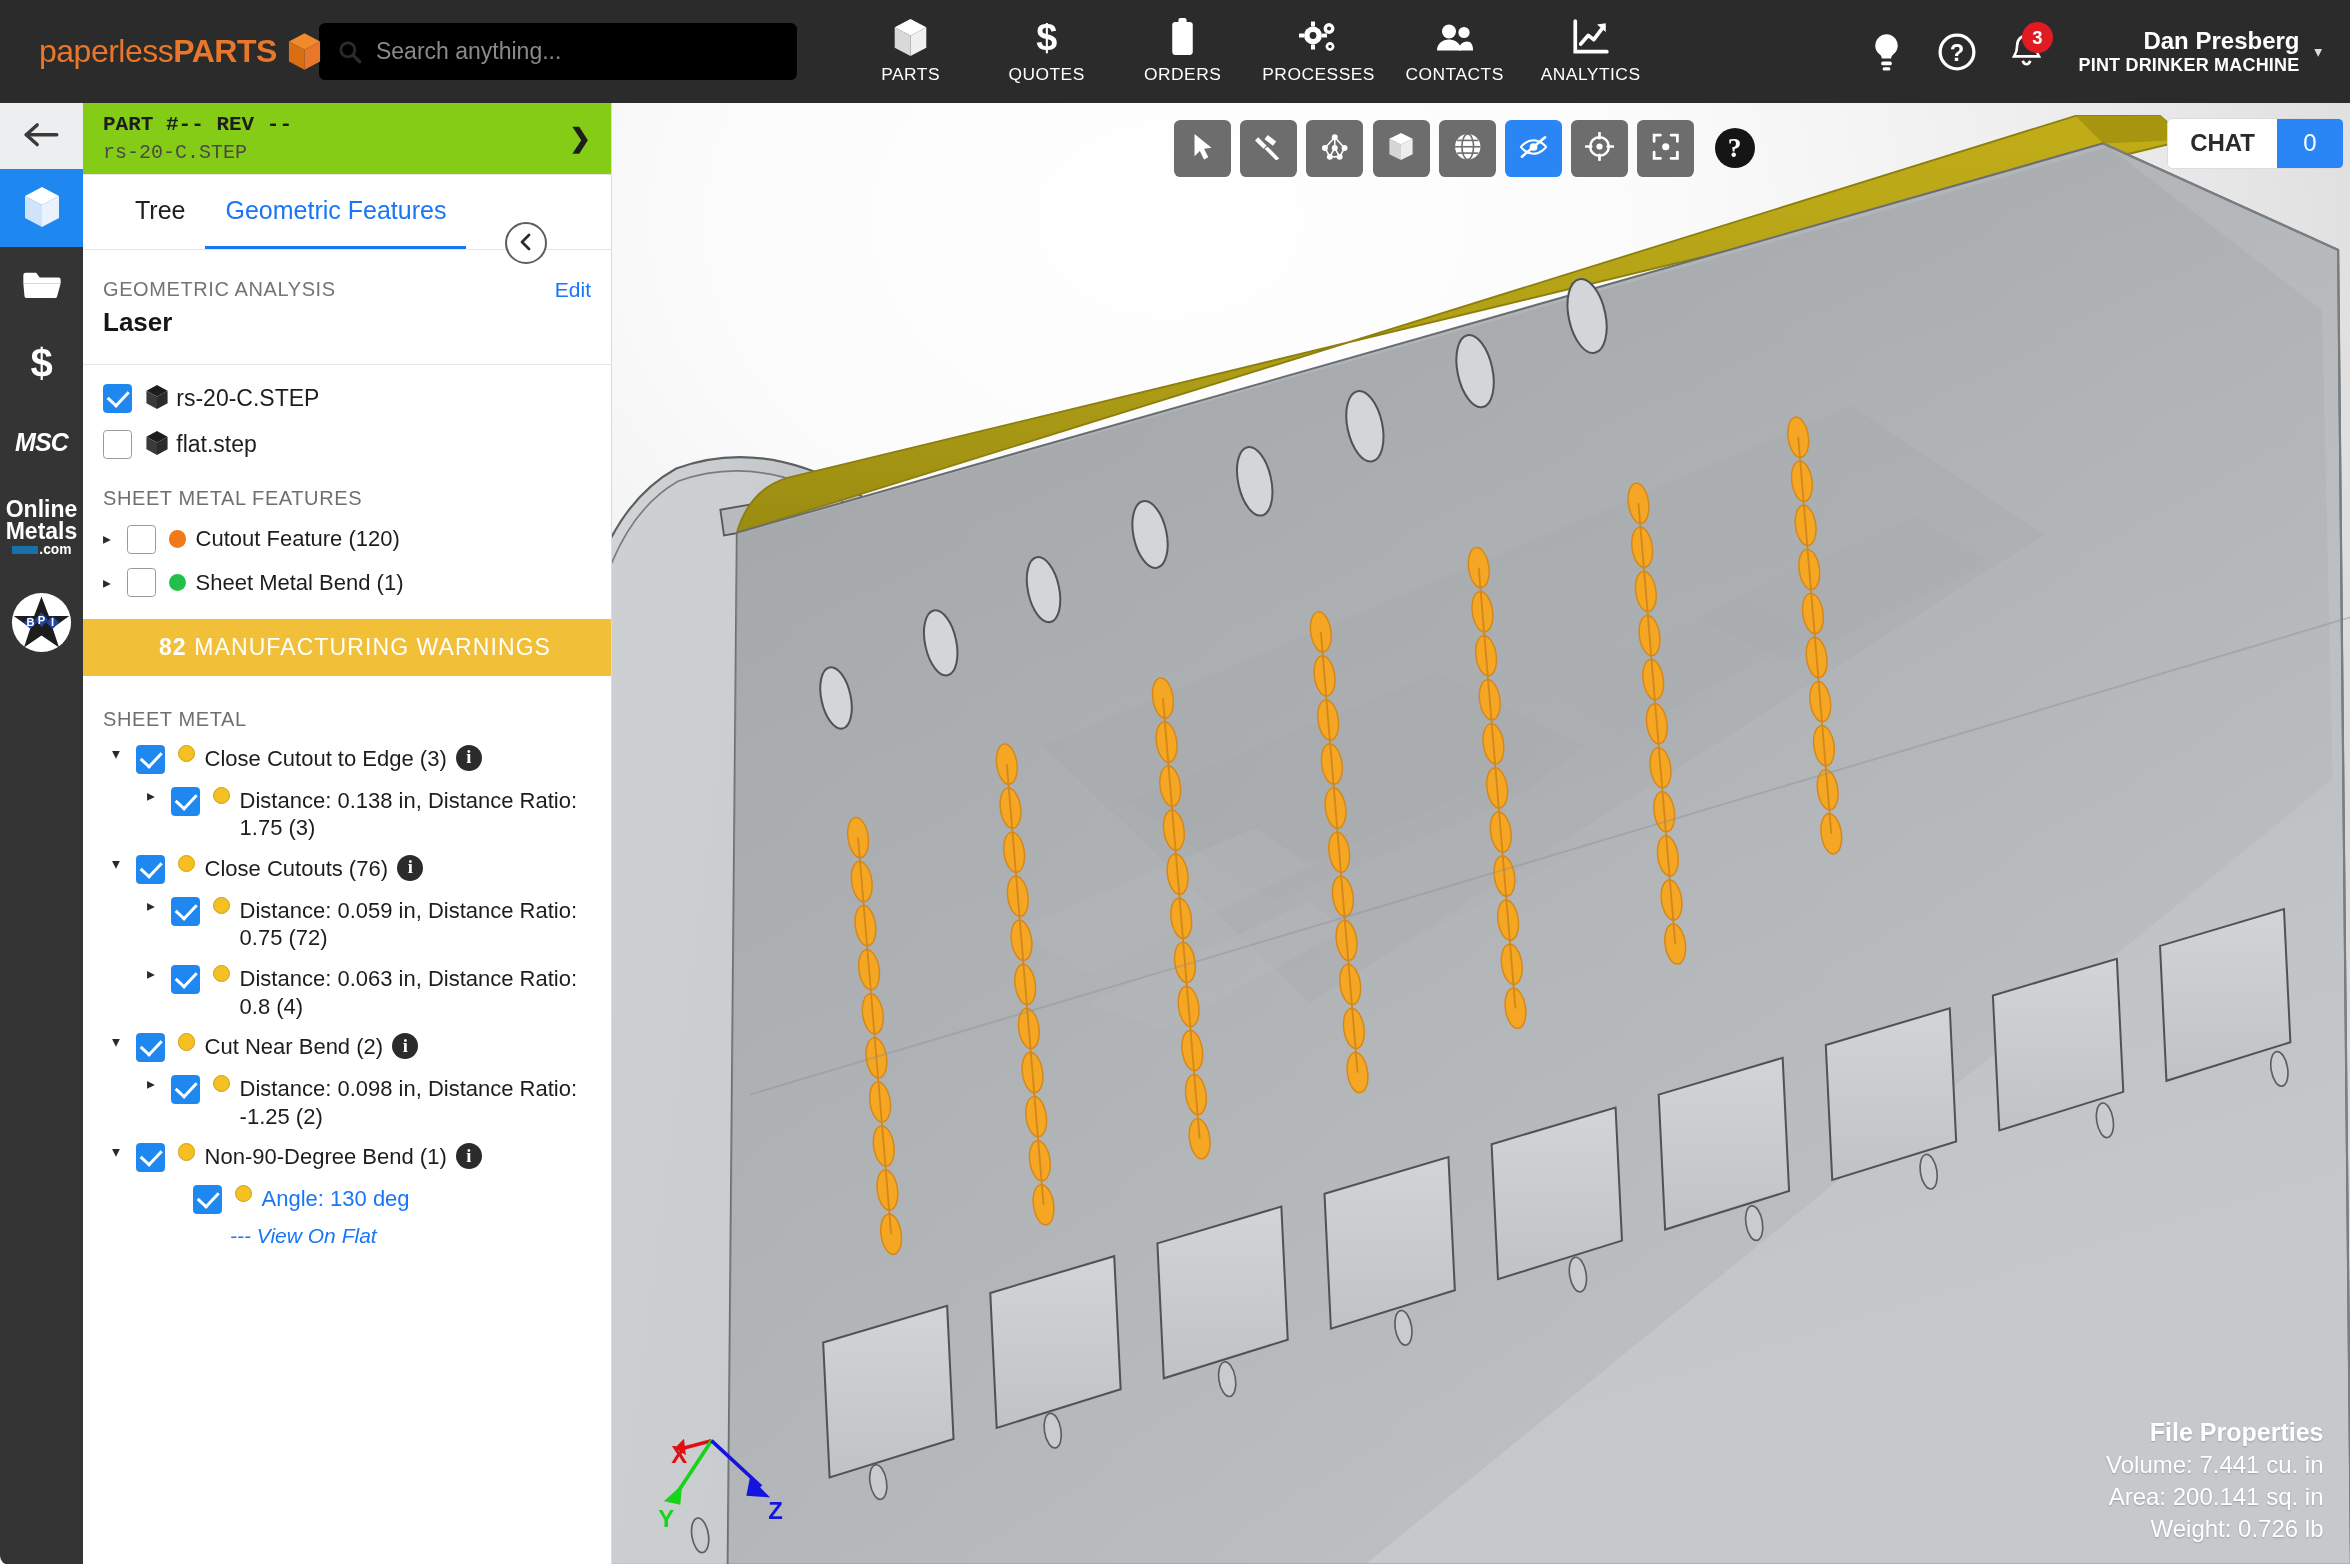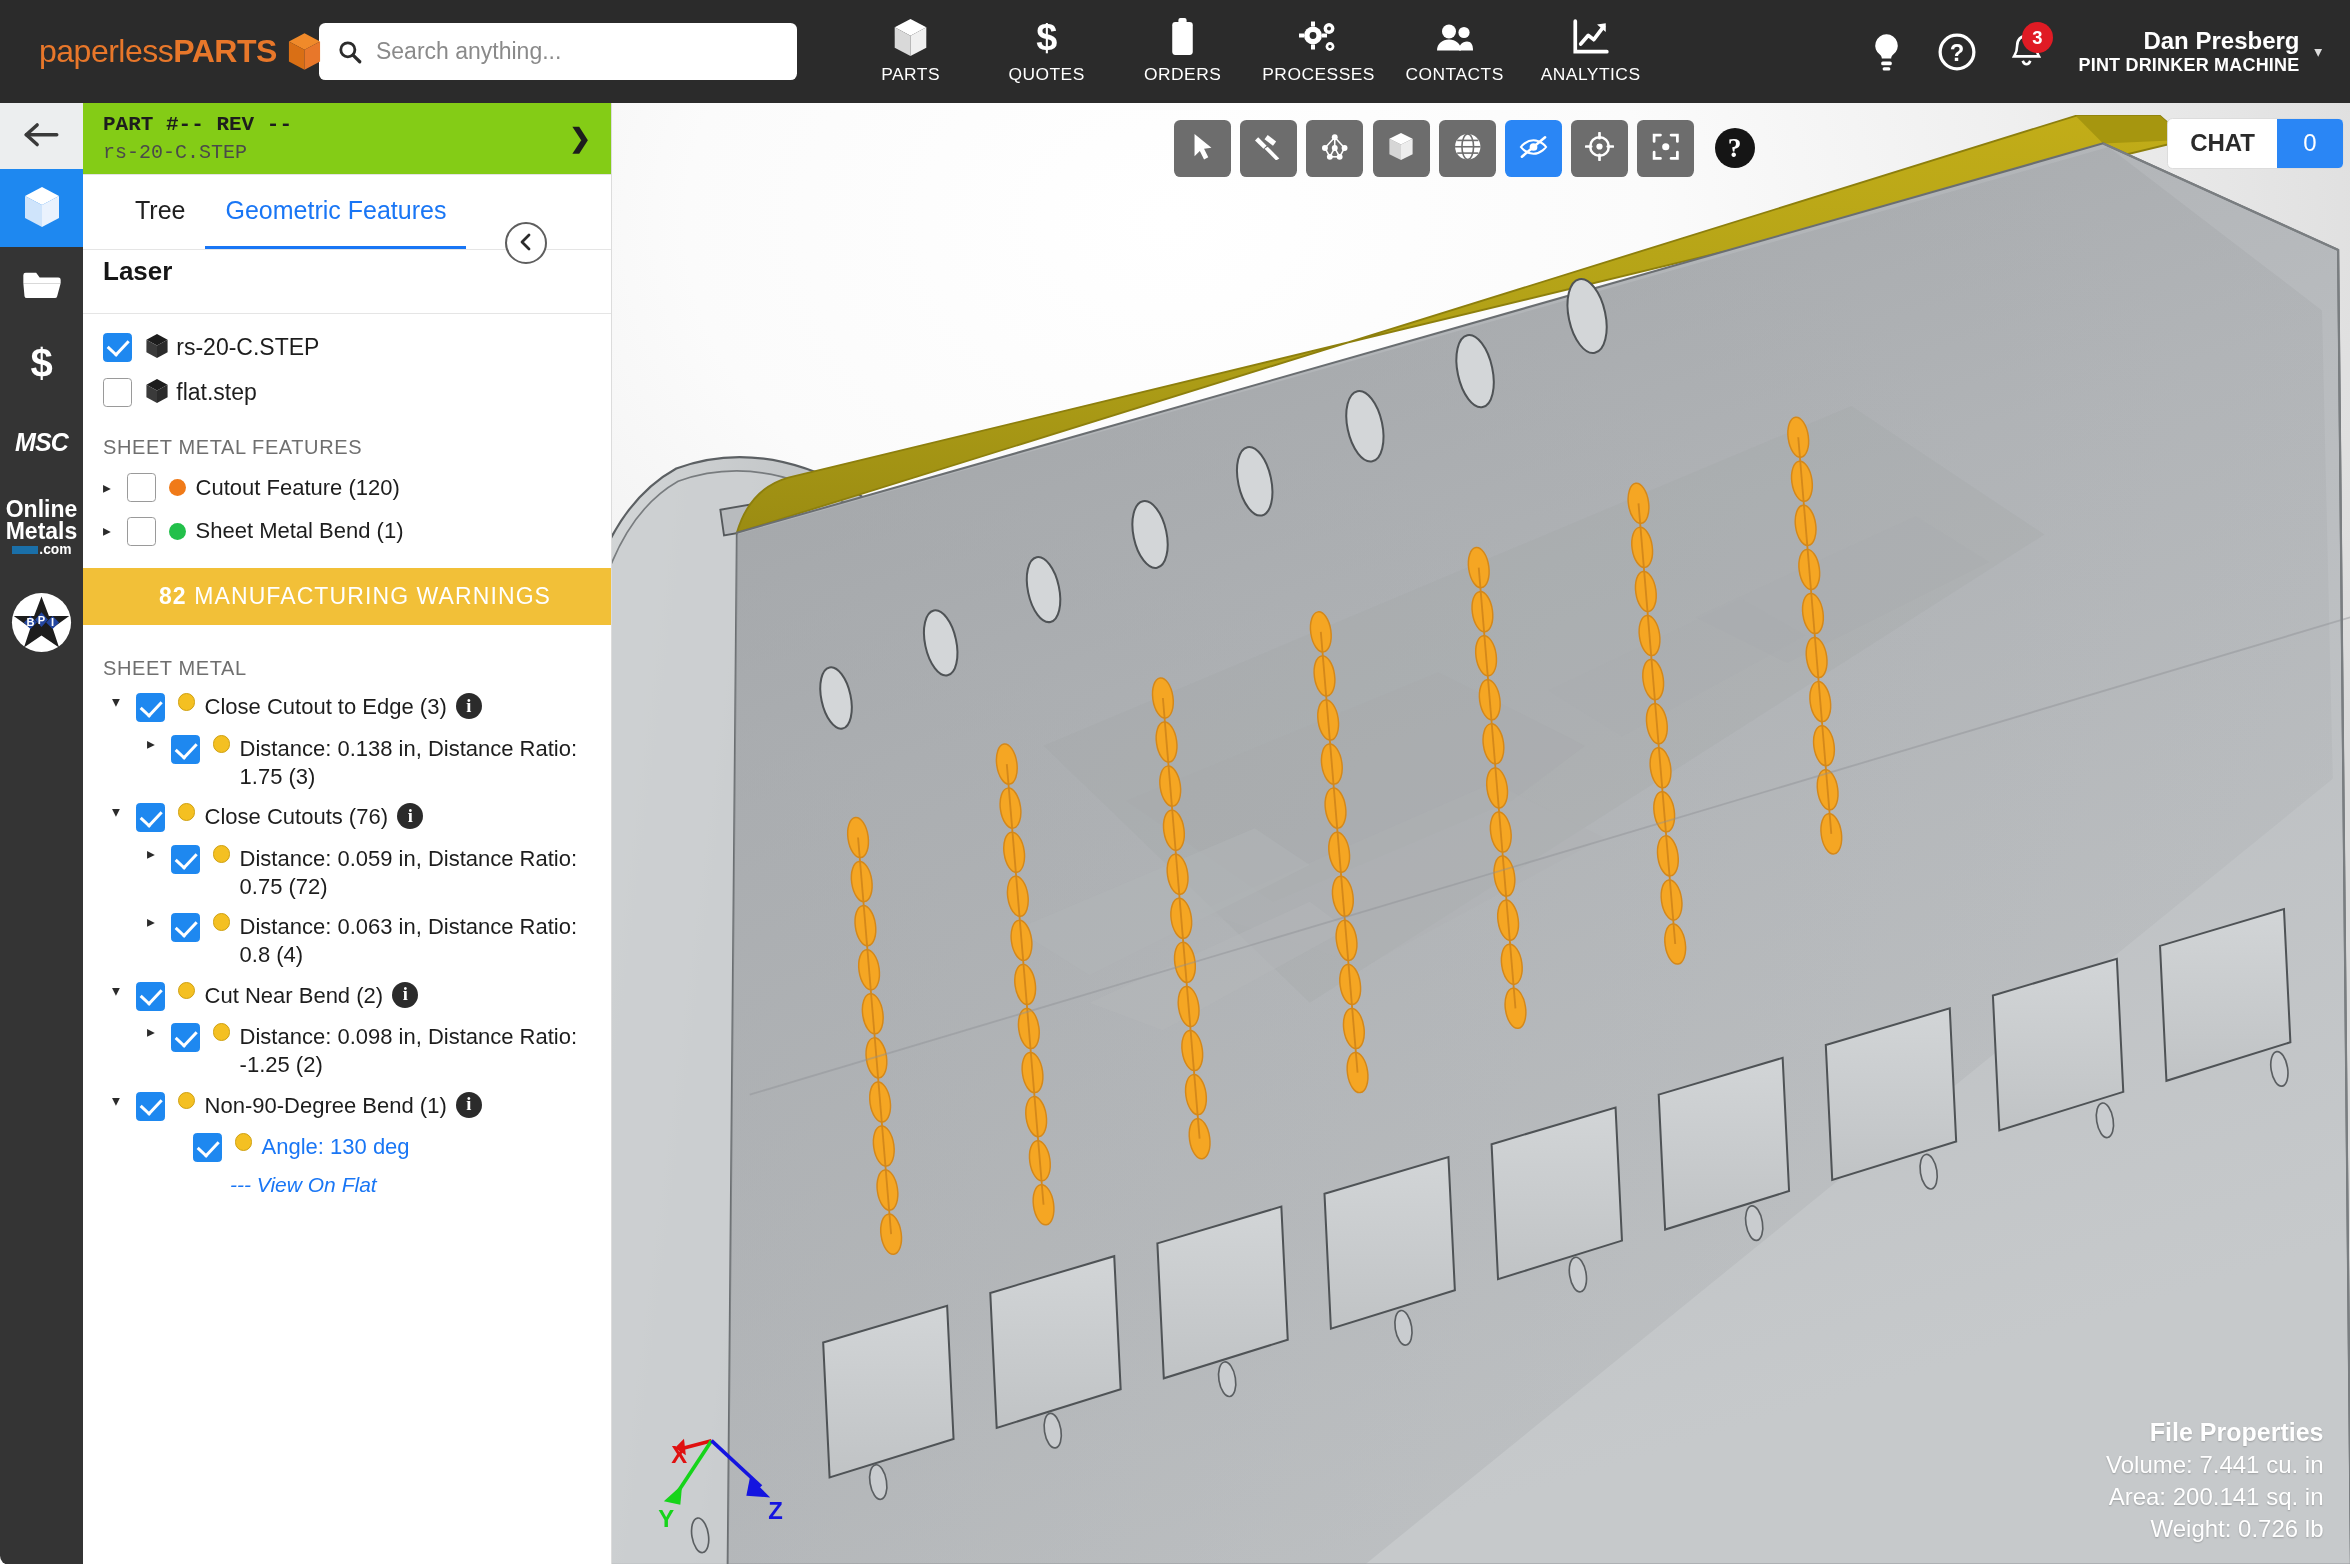--- a/index.html
+++ b/index.html
@@ -13,21 +13,21 @@
   #topbar {
     position: absolute; left: 0; top: 0; width: 2351px; height: 103px;
     background: #2b2b2b; display: flex; align-items: center;
   }
   #logo-wrap { display: flex; align-items: center; margin-left: 39px; width: 275px; }
   #logo-text { font-size: 32px; letter-spacing: -0.5px; color: #e8772a; font-weight: 400; white-space: nowrap; }
   #logo-text b { font-weight: 800; color: #e8772a; }
   #logo-cube { margin-left: 11px; width: 33px; height: 39px; position: relative; }
 
   #search-box {
-    margin-left: 4.6px; width: 478px; height: 57px; background: #ffffff;
+    margin-left: 4.6px; width: 478px; height: 57px; background: #000000;
     border-radius: 6.4px; display: flex; align-items: center; padding: 0 18.4px;
   }
   #search-icon { width: 26px; height: 26px; margin-right: 13px; flex: none; }
   #search-input {
     border: none; outline: none; font-size: 23px; color: #6c6c6c;
     font-family: "Liberation Sans", sans-serif; width: 100%; background: transparent;
   }
   #search-input::placeholder { color: #8a8a8a; }
 
   #nav { display: flex; margin-left: 46px; height: 103px; align-items: center; }
@@ -384,20 +384,24 @@
       <div id="part-line2">rs-20-C.STEP</div>
     </div>
     <span id="part-chevron">❯</span>
   </div>
 
   <div id="tabs">
     <div class="tab">Tree</div>
     <div class="tab active">Geometric Features</div>
   </div>
 
+  <div id="geo-row">
+    <span id="geo-label">GEOMETRIC ANALYSIS</span>
+    <span id="geo-edit">Edit</span>
+  </div>
   <div id="geo-value">Laser</div>
 
   <div id="panel-divider"></div>
 
   <div style="padding-top:11px;">
     <div class="file-row">
       <span class="cb on"></span>
       <span style="margin-left:13px;">
         <svg width="24" height="26" viewBox="0 0 24 27">
             <polygon points="12,1 23,7 12,13 1,7" fill="#1d1d1d"></polygon>

